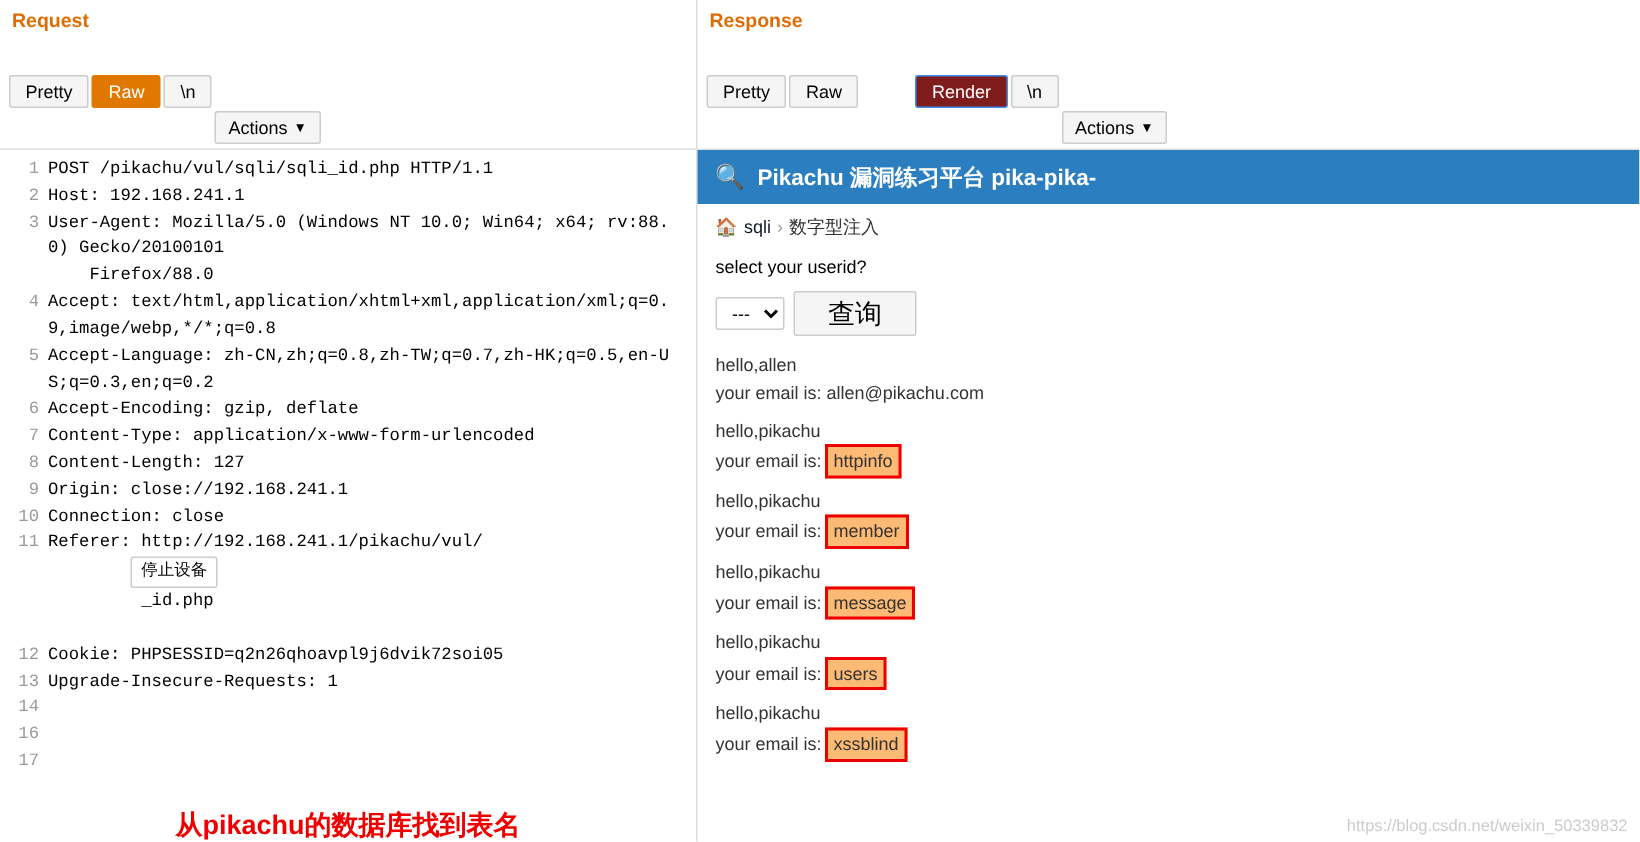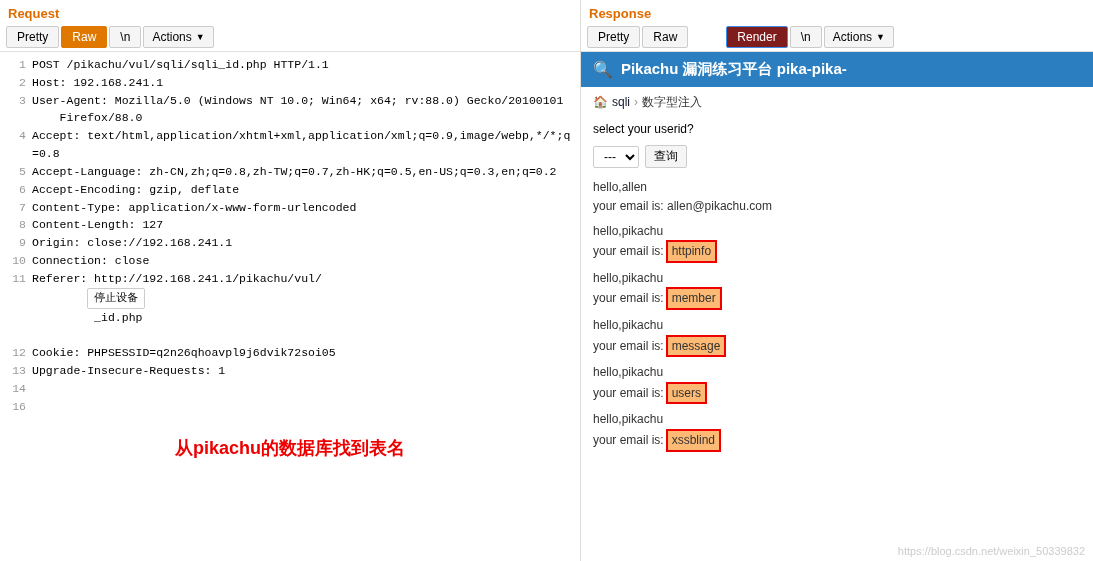--- a/index.html
+++ b/index.html
@@ -8,21 +8,21 @@
       font-size: 12px;
       background: #fff;
       display: flex;
       flex-direction: row;
       height: 561px;
       overflow: hidden;
     }
 
     
     .left-panel {
-      width: 581px;
+      width: 465px;
       border-right: 1px solid #ddd;
       display: flex;
       flex-direction: column;
       height: 100%;
     }
 
     .panel-title {
       color: #e06c00;
       font-weight: bold;
       font-size: 13px;
@@ -56,20 +56,21 @@
     .btn-actions {
       display: flex;
       align-items: center;
       padding: 3px 8px;
       font-size: 12px;
       border: 1px solid #ccc;
       background: #f5f5f5;
       cursor: pointer;
       border-radius: 2px;
       gap: 4px;
+      margin-top: 48px;
     }
 
     .btn-actions .arrow {
       font-size: 9px;
     }
 
     .request-body {
       flex: 1;
       overflow-y: auto;
       padding: 4px 8px;
@@ -208,22 +209,22 @@
       border: 1px solid #ccc;
       padding: 2px 6px;
       font-size: 12px;
       background: #fff;
       border-radius: 2px;
     }
 
     .query-btn {
       background: #f5f5f5;
       border: 1px solid #ccc;
-      padding: 2px 8px;
-      font-size: 12px;
+      padding: 2px 22px;
+      font-size: 18px;
       cursor: pointer;
       border-radius: 2px;
     }
 
     .result-block {
       margin-bottom: 6px;
       font-size: 12px;
       line-height: 1.55;
     }
 
@@ -330,20 +331,24 @@
       <span class="line-num">13</span>
       <span class="line-content">Upgrade-Insecure-Requests: 1</span>
     </div>
     <div class="line">
       <span class="line-num">14</span>
       <span class="line-content"></span>
     </div>
 
     <div class="line">
       <span class="line-num">16</span>
+      <span class="line-content"></span>
+    </div>
+    <div class="line">
+      <span class="line-num">17</span>
       <span class="line-content"></span>
     </div>
 
     <div class="annotation-text">从pikachu的数据库找到表名</div>
   </div>
 </div>
 
 <div class="right-panel">
   <div class="panel-title">Response</div>
   <div class="toolbar">

